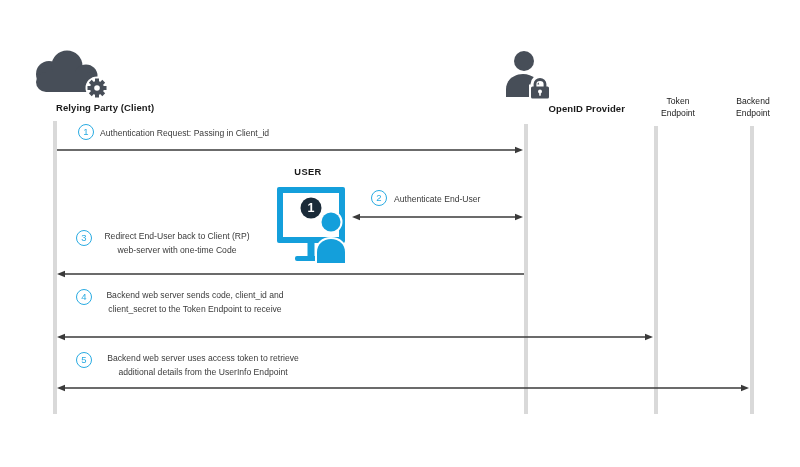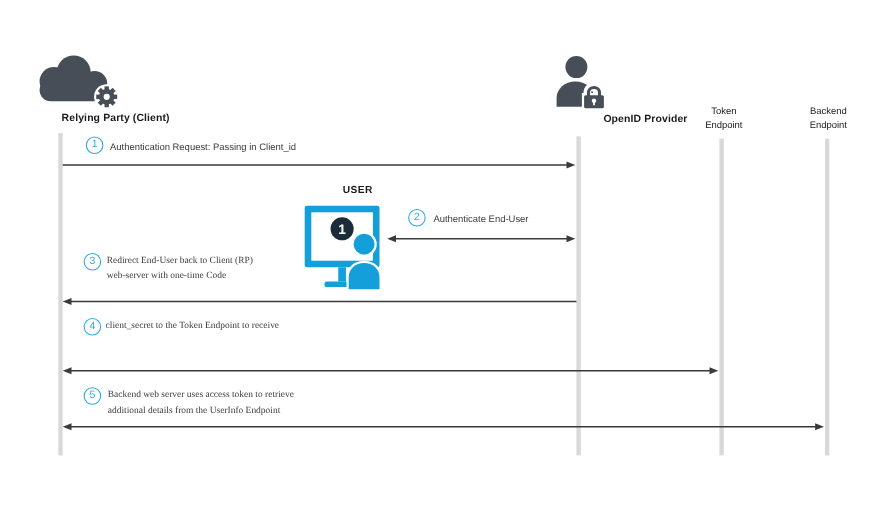--- a/index.html
+++ b/index.html
@@ -8,34 +8,34 @@
     font-family:"Liberation Sans","DejaVu Sans",sans-serif;
   }
   .abs{position:absolute;}
   .participant-label{
     font-weight:bold;font-size:9.5px;color:var(--label);letter-spacing:0.1px;padding-left:48px;
   }
   .endpoint-label{
     font-size:8.6px;color:var(--label);text-align:center;line-height:11.5px;
   }
   .user-label{
-    font-weight:bold;font-size:9.3px;color:var(--label);text-align:right;letter-spacing:0.4px;
+    font-weight:bold;font-size:9.3px;color:var(--label);text-align:center;letter-spacing:0.4px;
   }
   .lifeline{
     width:4px;background:var(--lifeline);
   }
   .step-badge{
     width:14px;height:14px;border:1.6px solid var(--accent);border-radius:50%;
     color:var(--accent);font-size:9.5px;line-height:14px;text-align:center;
     background:#fff;
   }
   .step-text{
     font-size:8.6px;color:var(--text);line-height:13.6px;white-space:nowrap;
   }
-  .step-text.centered{white-space:normal;text-align:left;font-family:Liberation Serif, serif;}
+  .step-text.centered{white-space:normal;text-align:center;}
   svg{display:block;}
   .fill-dark{fill:var(--icon-dark);}
   .fill-cyan{fill:var(--monitor);}
   .fill-white{fill:#fff;}
   .arrow-line{stroke:var(--line);stroke-width:1.4px;}
   .arrow-head{fill:var(--line);}
 </style>
 </head>
 <body>
 
@@ -75,21 +75,21 @@
     <path d="M30,39 v-4 a6,5.5 0 0 1 12,0 v4" fill="none" stroke="#fff" stroke-width="7"></path>
     <rect x="25" y="35.5" width="22" height="14.5" class="fill-white"></rect>
     <path d="M31,39 v-4 a5,4.5 0 0 1 10,0 v4" fill="none" stroke="#474E58" stroke-width="2.8" class="lock-shackle"></path>
     <rect x="27" y="37.5" width="18" height="12" rx="1.5" class="fill-dark"></rect>
     <circle cx="36" cy="42.5" r="2" class="fill-white"></circle>
     <rect x="35.2" y="42.5" width="1.6" height="4.2" class="fill-white"></rect>
   </svg>
 
   <div class="abs participant-label" style="left:477px;top:103px;width:100px;text-align:right">OpenID Provider</div>
 
-  <div class="abs endpoint-label" style="left:628px;top:96px;width:60px">
+  <div class="abs endpoint-label" style="left:648px;top:96px;width:60px">
     <div>Token</div>
     <div>Endpoint</div>
   </div>
 
   <div class="abs endpoint-label" style="left:723px;top:96px;width:60px">
     <div>Backend</div>
     <div>Endpoint</div>
   </div>
 
   <div class="abs lifeline" style="left:53px;top:121px;height:293px"></div>
@@ -145,20 +145,21 @@
   <div class="abs step-text" style="left:394px;top:193px">Authenticate End-User</div>
 
   <div class="abs step-badge" style="left:76px;top:230px">3</div>
   <div class="abs step-text centered" style="left:97px;top:230px;width:160px">
     <div>Redirect End-User back to Client (RP)</div>
     <div>web-server with one-time Code</div>
   </div>
 
   <div class="abs step-badge" style="left:76px;top:289px">4</div>
   <div class="abs step-text centered" style="left:96px;top:289px;width:198px">
+    <div>Backend web server sends code, client_id and</div>
     <div>client_secret to the Token Endpoint to receive</div>
   </div>
 
   <div class="abs step-badge" style="left:76px;top:352px">5</div>
   <div class="abs step-text centered" style="left:98px;top:352px;width:210px">
     <div>Backend web server uses access token to retrieve</div>
     <div>additional details from the UserInfo Endpoint</div>
   </div>
 
 </div>

